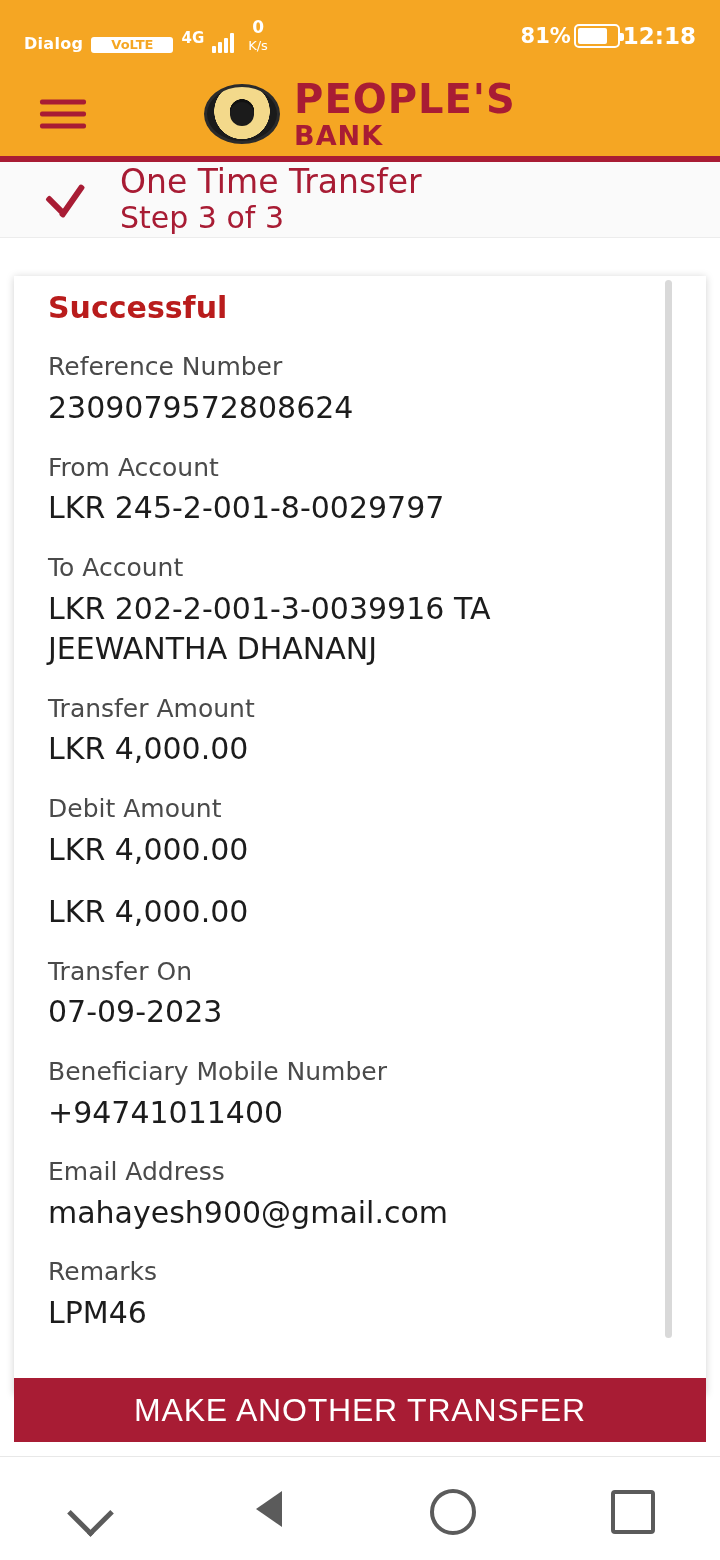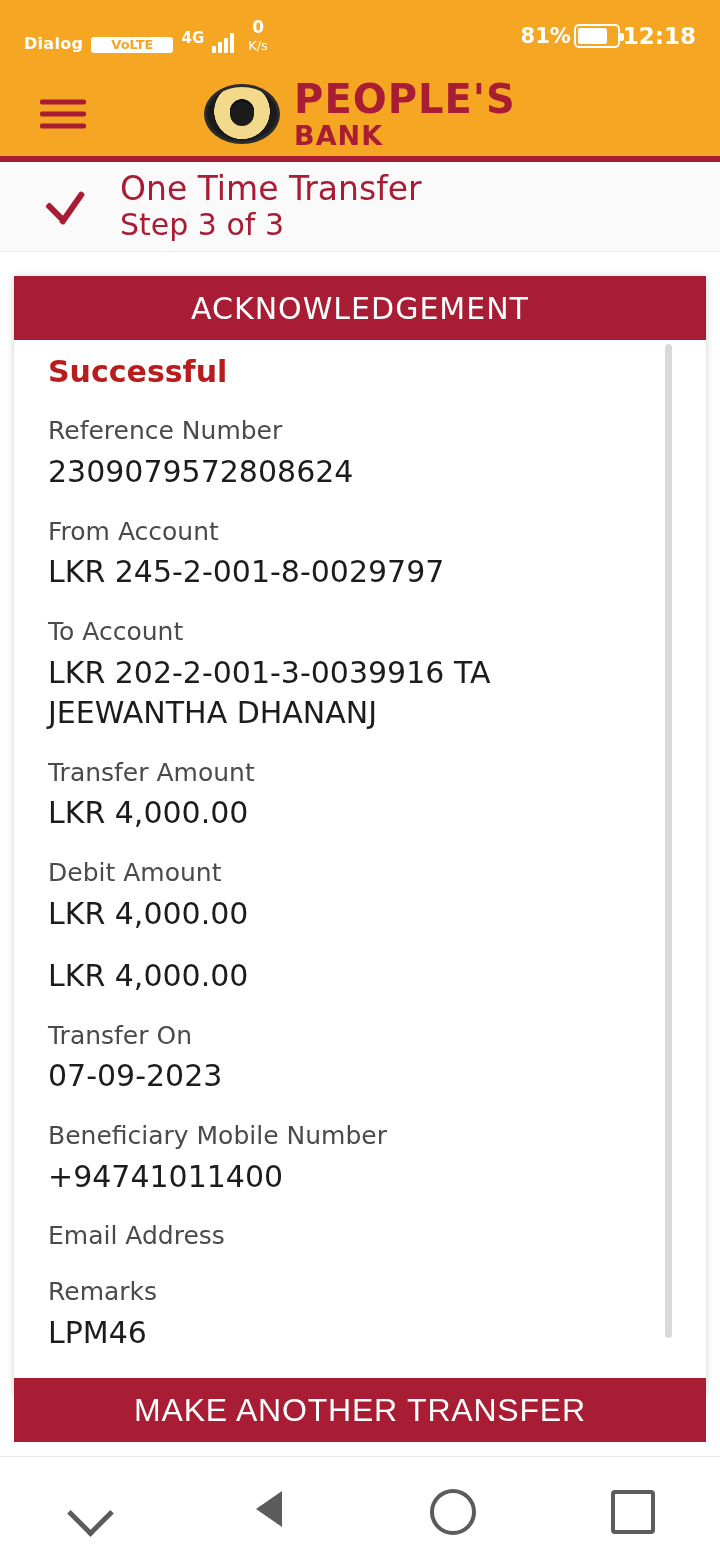--- a/index.html
+++ b/index.html
@@ -78,21 +78,21 @@
     content:""; position:absolute; left:50%; top:50%; transform:translate(-50%,-50%);
     width:24px; height:24px; border-radius:50%; background:#1b1b1b;
   }
   .brand-text { line-height: 1; }
   .brand-text .l1 { font-size: 40px; font-weight: 800; color: #A81C34; letter-spacing: 1px; }
   .brand-text .l2 { font-size: 27px; font-weight: 700; color: #A81C34; letter-spacing: 1px; margin-top: 3px;}
 
   
   .stepbar {
     background: #FAFAFA;
-    height: 90px;
+    height: 76px;
     display: flex; align-items: center; gap: 34px;
     padding-left: 42px;
     border-bottom: 1px solid #ececec;
   }
   .check {
     width: 44px; height: 44px; position: relative; flex: none;
   }
   .check:before, .check:after {
     content: ""; position: absolute; background: #A81C34; border-radius: 2px;
   }
@@ -219,21 +219,20 @@
 
 <div class="stepbar">
   <div class="check"></div>
   <div class="step-texts">
     <div class="step-title">One Time Transfer</div>
     <div class="step-sub">Step 3 of 3</div>
   </div>
 </div>
 
 <div class="card">
-  <div class="card-title">ACKNOWLEDGEMENT</div>
   <div class="card-body">
     <div class="scrollpane">
       <div class="field">
         <div class="label">Status</div>
         <div class="value success">Successful</div>
       </div>
       <div class="field">
         <div class="label">Reference Number</div>
         <div class="value">2309079572808624</div>
       </div>
@@ -259,20 +258,21 @@
       <div class="field">
         <div class="label">Transfer On</div>
         <div class="value">07-09-2023</div>
       </div>
       <div class="field">
         <div class="label">Beneficiary Mobile Number</div>
         <div class="value">+94741011400</div>
       </div>
       <div class="field">
         <div class="label">Email Address</div>
+        <div class="value">mahayesh900@gmail.com</div>
       </div>
       <div class="field">
         <div class="label">Remarks</div>
         <div class="value">LPM46</div>
       </div>
       <div class="scrollbar"></div>
     </div>
   </div>
 </div>
 

